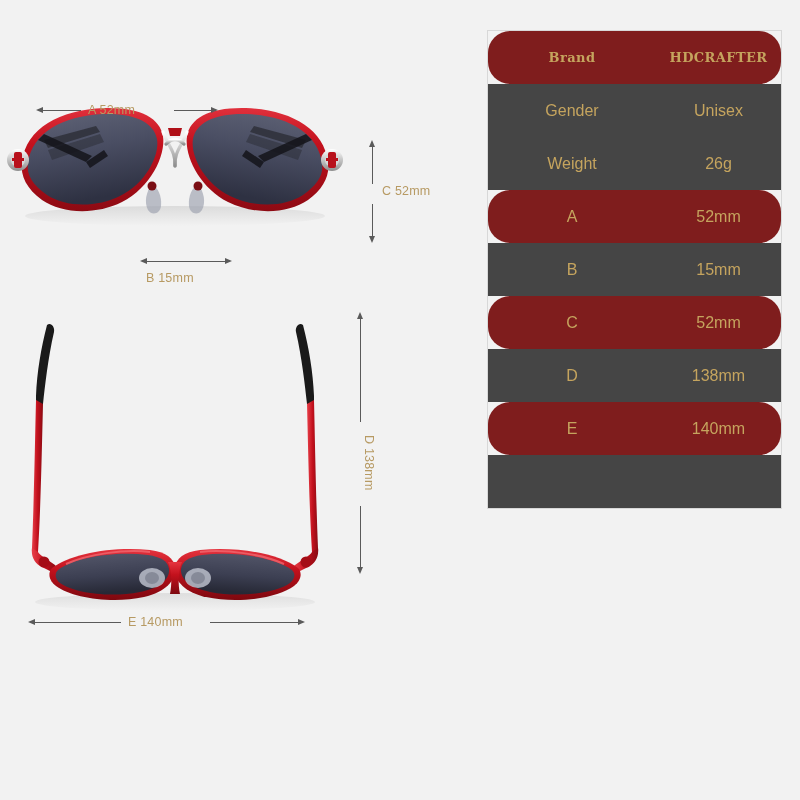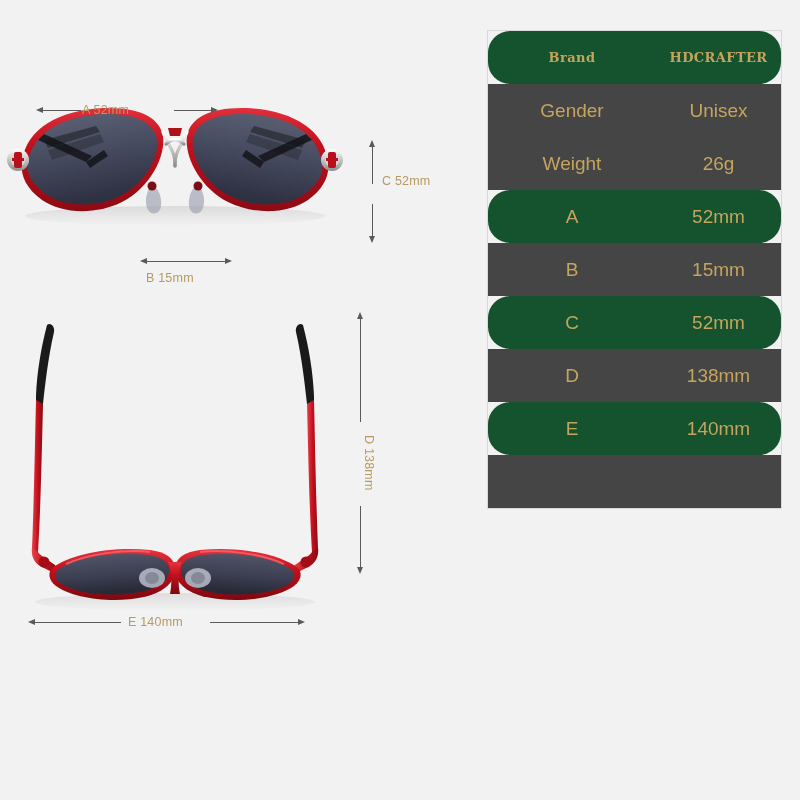--- a/index.html
+++ b/index.html
@@ -105,26 +105,26 @@
     width: 295px;
     border: 1px solid #d8d8d8;
     box-sizing: border-box;
   }
   .spec-row {
     display: flex;
     align-items: center;
     height: 53px;
     box-sizing: border-box;
   }
-  .spec-row.dark  { background: #14532d; border-radius: 22px; }
+  .spec-row.dark  { background: #7f1d1d; border-radius: 22px; }
   .spec-row.light { background: #454545; }
 
   .spec-key, .spec-val {
     color: #c5a45e;
-    font-size: 19px;
+    font-size: 16px;
     text-align: center;
     overflow: hidden;
     white-space: nowrap;
   }
   .spec-key { flex: 0 0 168px; }
   .spec-val { flex: 1 1 auto; }
 
   .spec-row.brand .spec-key,
   .spec-row.brand .spec-val {
     font-family: "DejaVu Serif", serif;
@@ -301,36 +301,36 @@
       <ellipse cx="152" cy="278" rx="13" ry="10" fill="#c3c7d2" opacity="0.8"></ellipse>
       <ellipse cx="198" cy="278" rx="13" ry="10" fill="#c3c7d2" opacity="0.8"></ellipse>
       <ellipse cx="152" cy="278" rx="7" ry="6" fill="#7b7f8e" opacity="0.75"></ellipse>
       <ellipse cx="198" cy="278" rx="7" ry="6" fill="#7b7f8e" opacity="0.75"></ellipse>
     </g>
   </svg>
 
   <div id="measure-a">
     <div class="arrow arrow-left" style="left:0; top:7px;"></div>
     <div class="hline" style="left:5px; top:10px; width:40px;"></div>
-    <span class="dim-label" style="position:absolute; left:46px; top:3px;">A 52mm</span>
+    <span class="dim-label" style="position:absolute; left:52px; top:3px;">A 52mm</span>
     <div class="hline" style="left:138px; top:10px; width:38px;"></div>
     <div class="arrow arrow-right" style="left:175px; top:7px;"></div>
   </div>
 
   <div id="measure-b">
     <div class="arrow arrow-left" style="left:0; top:1px;"></div>
     <div class="hline" style="left:5px; top:4px; width:82px;"></div>
     <div class="arrow arrow-right" style="left:85px; top:1px;"></div>
     <span class="dim-label" style="position:absolute; left:6px; top:14px;">B 15mm</span>
   </div>
 
   <div id="measure-c">
     <div class="arrow arrow-up" style="left:17px; top:0;"></div>
     <div class="vline" style="left:20px; top:6px; height:38px;"></div>
-    <span class="dim-label" style="position:absolute; left:30px; top:34px;">C 52mm</span>
+    <span class="dim-label" style="position:absolute; left:30px; top:44px;">C 52mm</span>
     <div class="vline" style="left:20px; top:64px; height:33px;"></div>
     <div class="arrow arrow-down" style="left:17px; top:96px;"></div>
   </div>
 
   <div id="measure-d">
     <div class="arrow arrow-up" style="left:17px; top:0;"></div>
     <div class="vline" style="left:20px; top:6px; height:104px;"></div>
     <span class="dim-label" style="position:absolute; left:6px; top:112px; width:30px; height:78px;
                  writing-mode: vertical-rl; text-orientation: mixed; text-align:center;">D 138mm</span>
     <div class="vline" style="left:20px; top:194px; height:62px;"></div>

